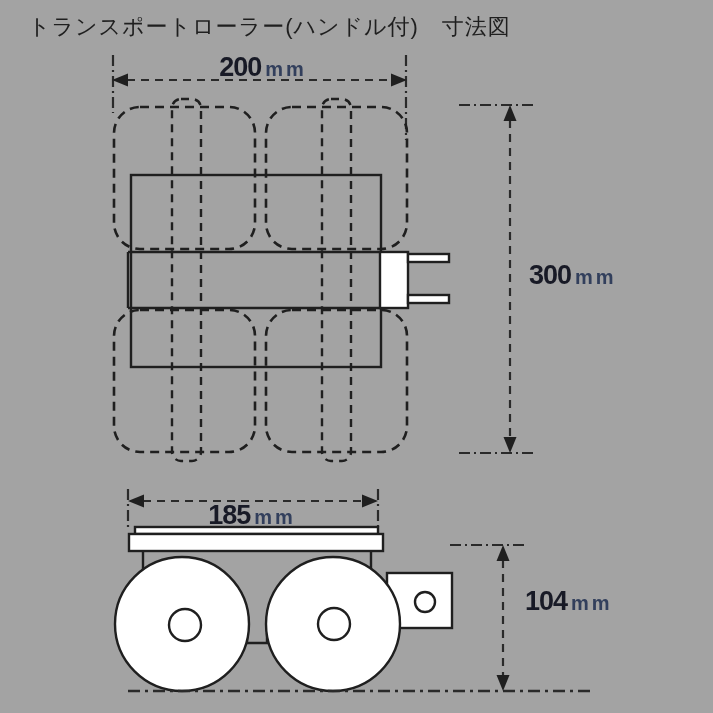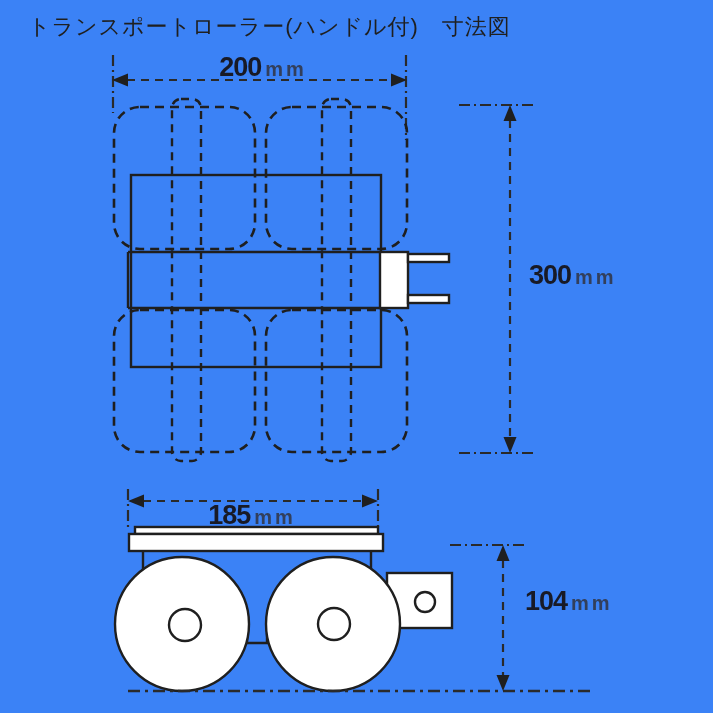--- a/index.html
+++ b/index.html
@@ -1,20 +1,20 @@
 <!DOCTYPE html>
 <html><head>
 <meta charset="utf-8">
 <style>
   html, body { margin: 0; padding: 0; background: #ffffff; }
   .page {
     position: relative;
     width: 713px;
     height: 713px;
-    background: #3b82f6;
+    background: #a3a3a3;
     overflow: hidden;
     font-family: "Liberation Sans", sans-serif;
   }
   .title {
     position: absolute;
     left: 28px;
     top: 12px;
     font-size: 22px;
     color: #1f1f1f;
     letter-spacing: 1px;

